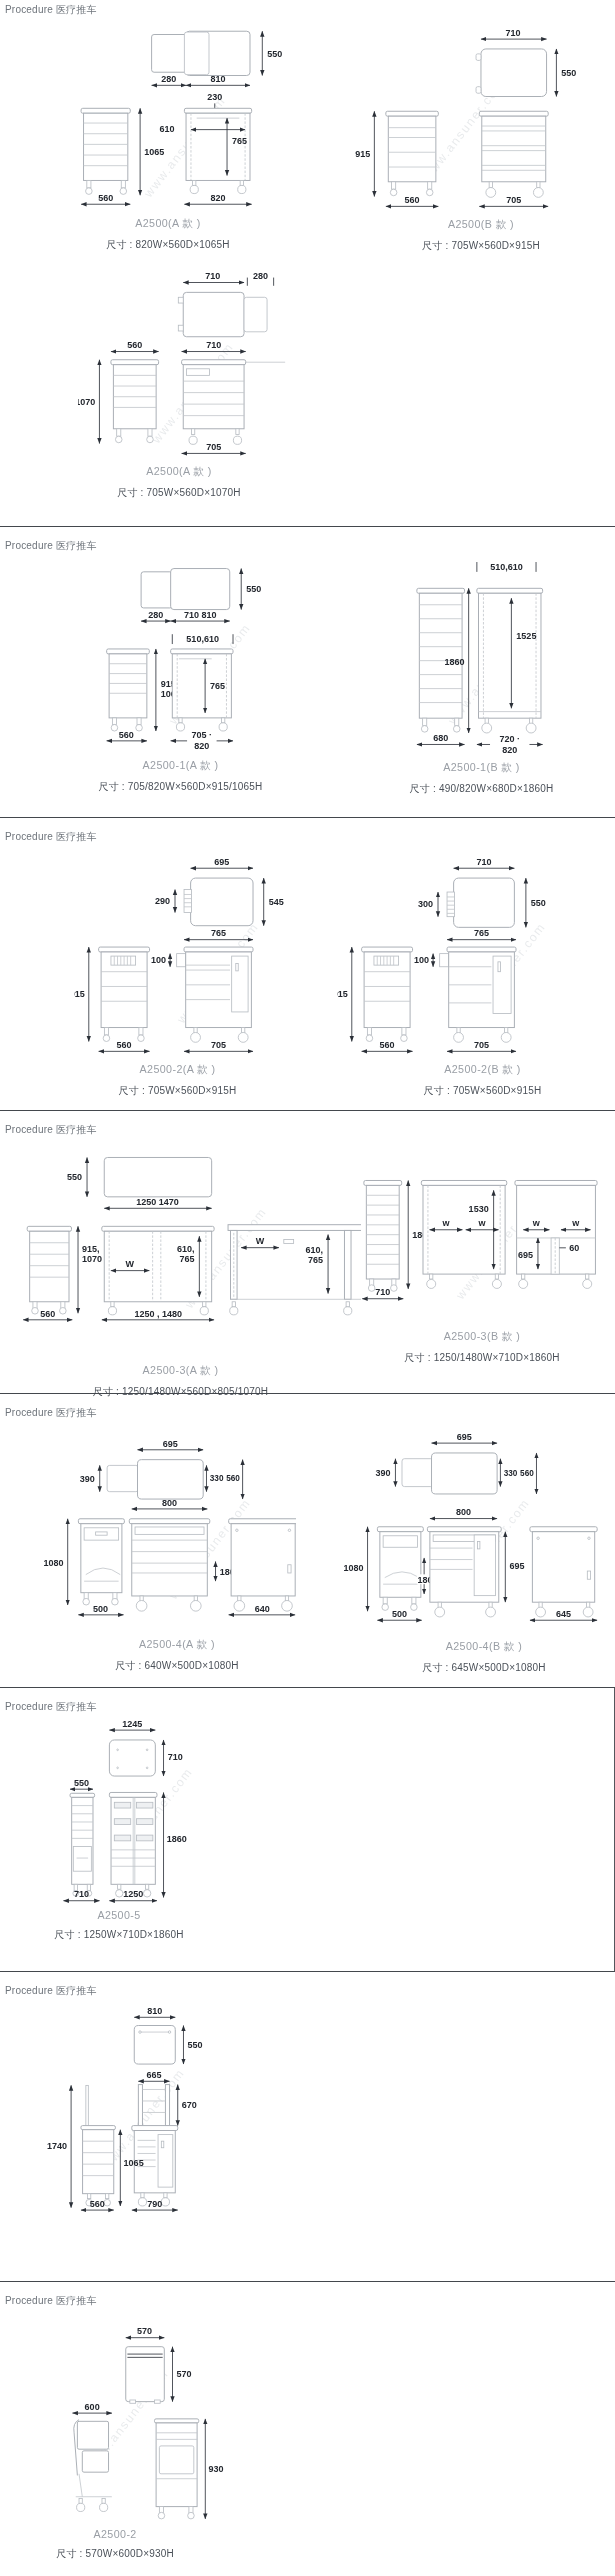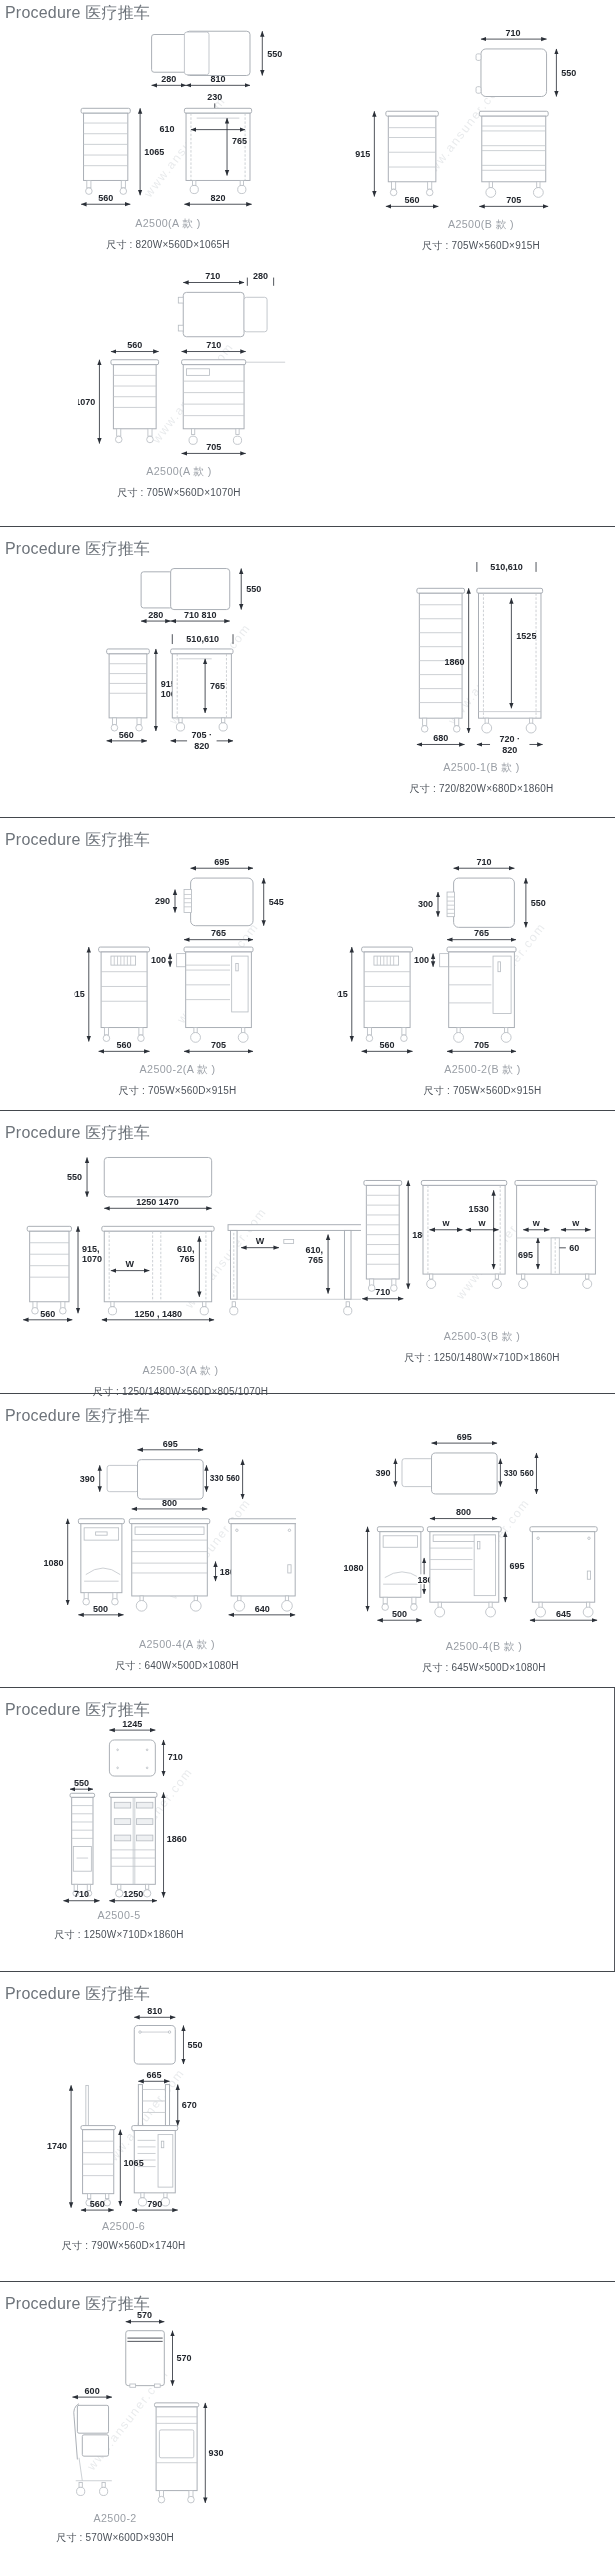--- a/index.html
+++ b/index.html
@@ -1,21 +1,21 @@
 <!DOCTYPE html>
 <html style="font-size:13px"><head>
 <meta charset="utf-8">
 <title>Procedure 医疗推车</title>
 <style>
   html,body{margin:0;padding:0;background:#fff;}
   .page{position:relative;width:616px;height:2576px;background:#fff;overflow:hidden;
         font-family:"Liberation Sans","DejaVu Sans",sans-serif;}
   .section{position:absolute;left:0;width:616px;}
   .section.bt{border-top:1.6px solid #43474d;}
-  .sec-header{position:absolute;left:5px;top:11.5px;font-size:16px;color:#6e747b;letter-spacing:0.2px;}
+  .sec-header{position:absolute;left:5px;top:11.5px;font-size:10px;color:#6e747b;letter-spacing:0.2px;}
   .grp{position:absolute;}
   .cap{text-align:center;}
   .model{font-size:10.7px;color:#999ea5;margin-top:5px;letter-spacing:0.4px;}
   .size{font-size:10px;color:#4a5058;margin-top:7.4px;letter-spacing:0.2px;}
   .wm{position:absolute;font-size:12.3px;color:rgba(110,122,136,.16);transform:rotate(-52deg);
       letter-spacing:1.6px;white-space:nowrap;pointer-events:none;}
   .redge{position:absolute;right:0;width:2.5px;background:#53565c;}
   svg{display:block;}
   .o{fill:#fff;stroke:#a9aeb5;stroke-width:1.2;}
   .o2{fill:#fff;stroke:#b7bcc2;stroke-width:1;}
@@ -234,20 +234,24 @@
         <circle class="o2" cx="160" cy="229" r="5"></circle>
             <circle class="o2" cx="212" cy="229" r="5"></circle>
       </g>
       <line class="d" x1="190" y1="146" x2="190" y2="212" marker-start="url(#ar)" marker-end="url(#ar)"></line>
       <text class="t st" x="196" y="183">765</text>
       <line class="d" x1="148" y1="246" x2="168" y2="246" marker-start="url(#ar)"></line>
       <line class="d" x1="204" y1="246" x2="224" y2="246" marker-end="url(#ar)"></line>
       <text class="t mid" x="186" y="243">705 ·</text>
       <text class="t mid" x="186" y="256">820</text>
     </svg>
+    <div class="cap">
+      <div class="model">A2500-1(A 款 )</div>
+      <div class="size">尺寸 : 705/820W×560D×915/1065H</div>
+    </div>
   </div>
 
   <div class="grp" style="left:324px;top:11.5px;width:263px;">
     <svg width="263" height="217" viewBox="0 0 320 264">
       <line class="d" x1="186" y1="28" x2="186" y2="40"></line>
           <line class="d" x1="258" y1="28" x2="258" y2="40"></line>
       <text class="t mid" x="222" y="38">510,610</text>
       <g>
         <rect class="o" x="113" y="60" width="58" height="6" rx="2"></rect>
         <rect class="o" x="116" y="66" width="52" height="152"></rect>
@@ -274,21 +278,21 @@
       <text class="t st" x="234" y="122">1525</text>
       <line class="d" x1="113" y1="250" x2="171" y2="250" marker-start="url(#ar)" marker-end="url(#ar)"></line>
       <text class="t mid" x="142" y="246">680</text>
       <line class="d" x1="186" y1="250" x2="202" y2="250" marker-start="url(#ar)"></line>
       <line class="d" x1="250" y1="250" x2="266" y2="250" marker-end="url(#ar)"></line>
       <text class="t mid" x="226" y="247">720 ·</text>
       <text class="t mid" x="226" y="260">820</text>
     </svg>
     <div class="cap" style="transform:translateX(26px);">
       <div class="model">A2500-1(B 款 )</div>
-      <div class="size">尺寸 : 720/820W×680D×1860H</div>
+      <div class="size">尺寸 : 490/820W×680D×1860H</div>
     </div>
   </div>
 </div>
 
 <div class="section bt" style="top:817px;height:293px;">
   <div class="sec-header">Procedure 医疗推车</div>
   <div class="wm" style="left:156px;top:148px;">www.ansuner.com</div>
   <div class="wm" style="left:443px;top:148px;">www.ansuner.com</div>
 
   <div class="grp" style="left:74px;top:37px;width:271px;">
@@ -772,32 +776,28 @@
         <circle class="o2" cx="68" cy="241" r="4"></circle>
             <circle class="o2" cx="90" cy="241" r="4"></circle>
       </g>
       <line class="d" x1="46" y1="98" x2="46" y2="247" marker-start="url(#ar)" marker-end="url(#ar)"></line>
       <text class="t en" x="41" y="176">1740</text>
       <line class="d" x1="106" y1="152" x2="106" y2="245" marker-start="url(#ar)" marker-end="url(#ar)"></line>
       <text class="t st" x="110" y="196">1065</text>
       <line class="d" x1="58" y1="250" x2="98" y2="250" marker-start="url(#ar)" marker-end="url(#ar)"></line>
       <text class="t mid" x="78" y="246">560</text>
     </svg>
-    <div class="cap" style="transform:translateX(-16.4px);">
-      <div class="model">A2500-6</div>
-      <div class="size">尺寸 : 790W×560D×1740H</div>
-    </div>
   </div>
 </div>
 
 <div class="section bt" style="top:2281px;height:295px;">
   <div class="sec-header">Procedure 医疗推车</div>
   <div class="wm" style="left:66px;top:131px;">www.ansuner.com</div>
 
-  <div class="grp" style="left:33px;top:20px;width:197px;">
+  <div class="grp" style="left:33px;top:36px;width:197px;">
     <svg width="197" height="205" viewBox="0 0 240 250">
       <g>
         <rect class="o" x="113" y="35" width="47" height="67" rx="3"></rect>
         <path class="d" d="M115,44h43M115,48h43"></path>
         <rect class="o2" x="118" y="100" width="7" height="4"></rect>
             <rect class="o2" x="148" y="100" width="7" height="4"></rect>
       </g>
       <line class="d" x1="113" y1="24" x2="160" y2="24" marker-start="url(#ar)" marker-end="url(#ar)"></line>
       <text class="t mid" x="136" y="20">570</text>
       <line class="d" x1="170" y1="35" x2="170" y2="102" marker-start="url(#ar)" marker-end="url(#ar)"></line>

